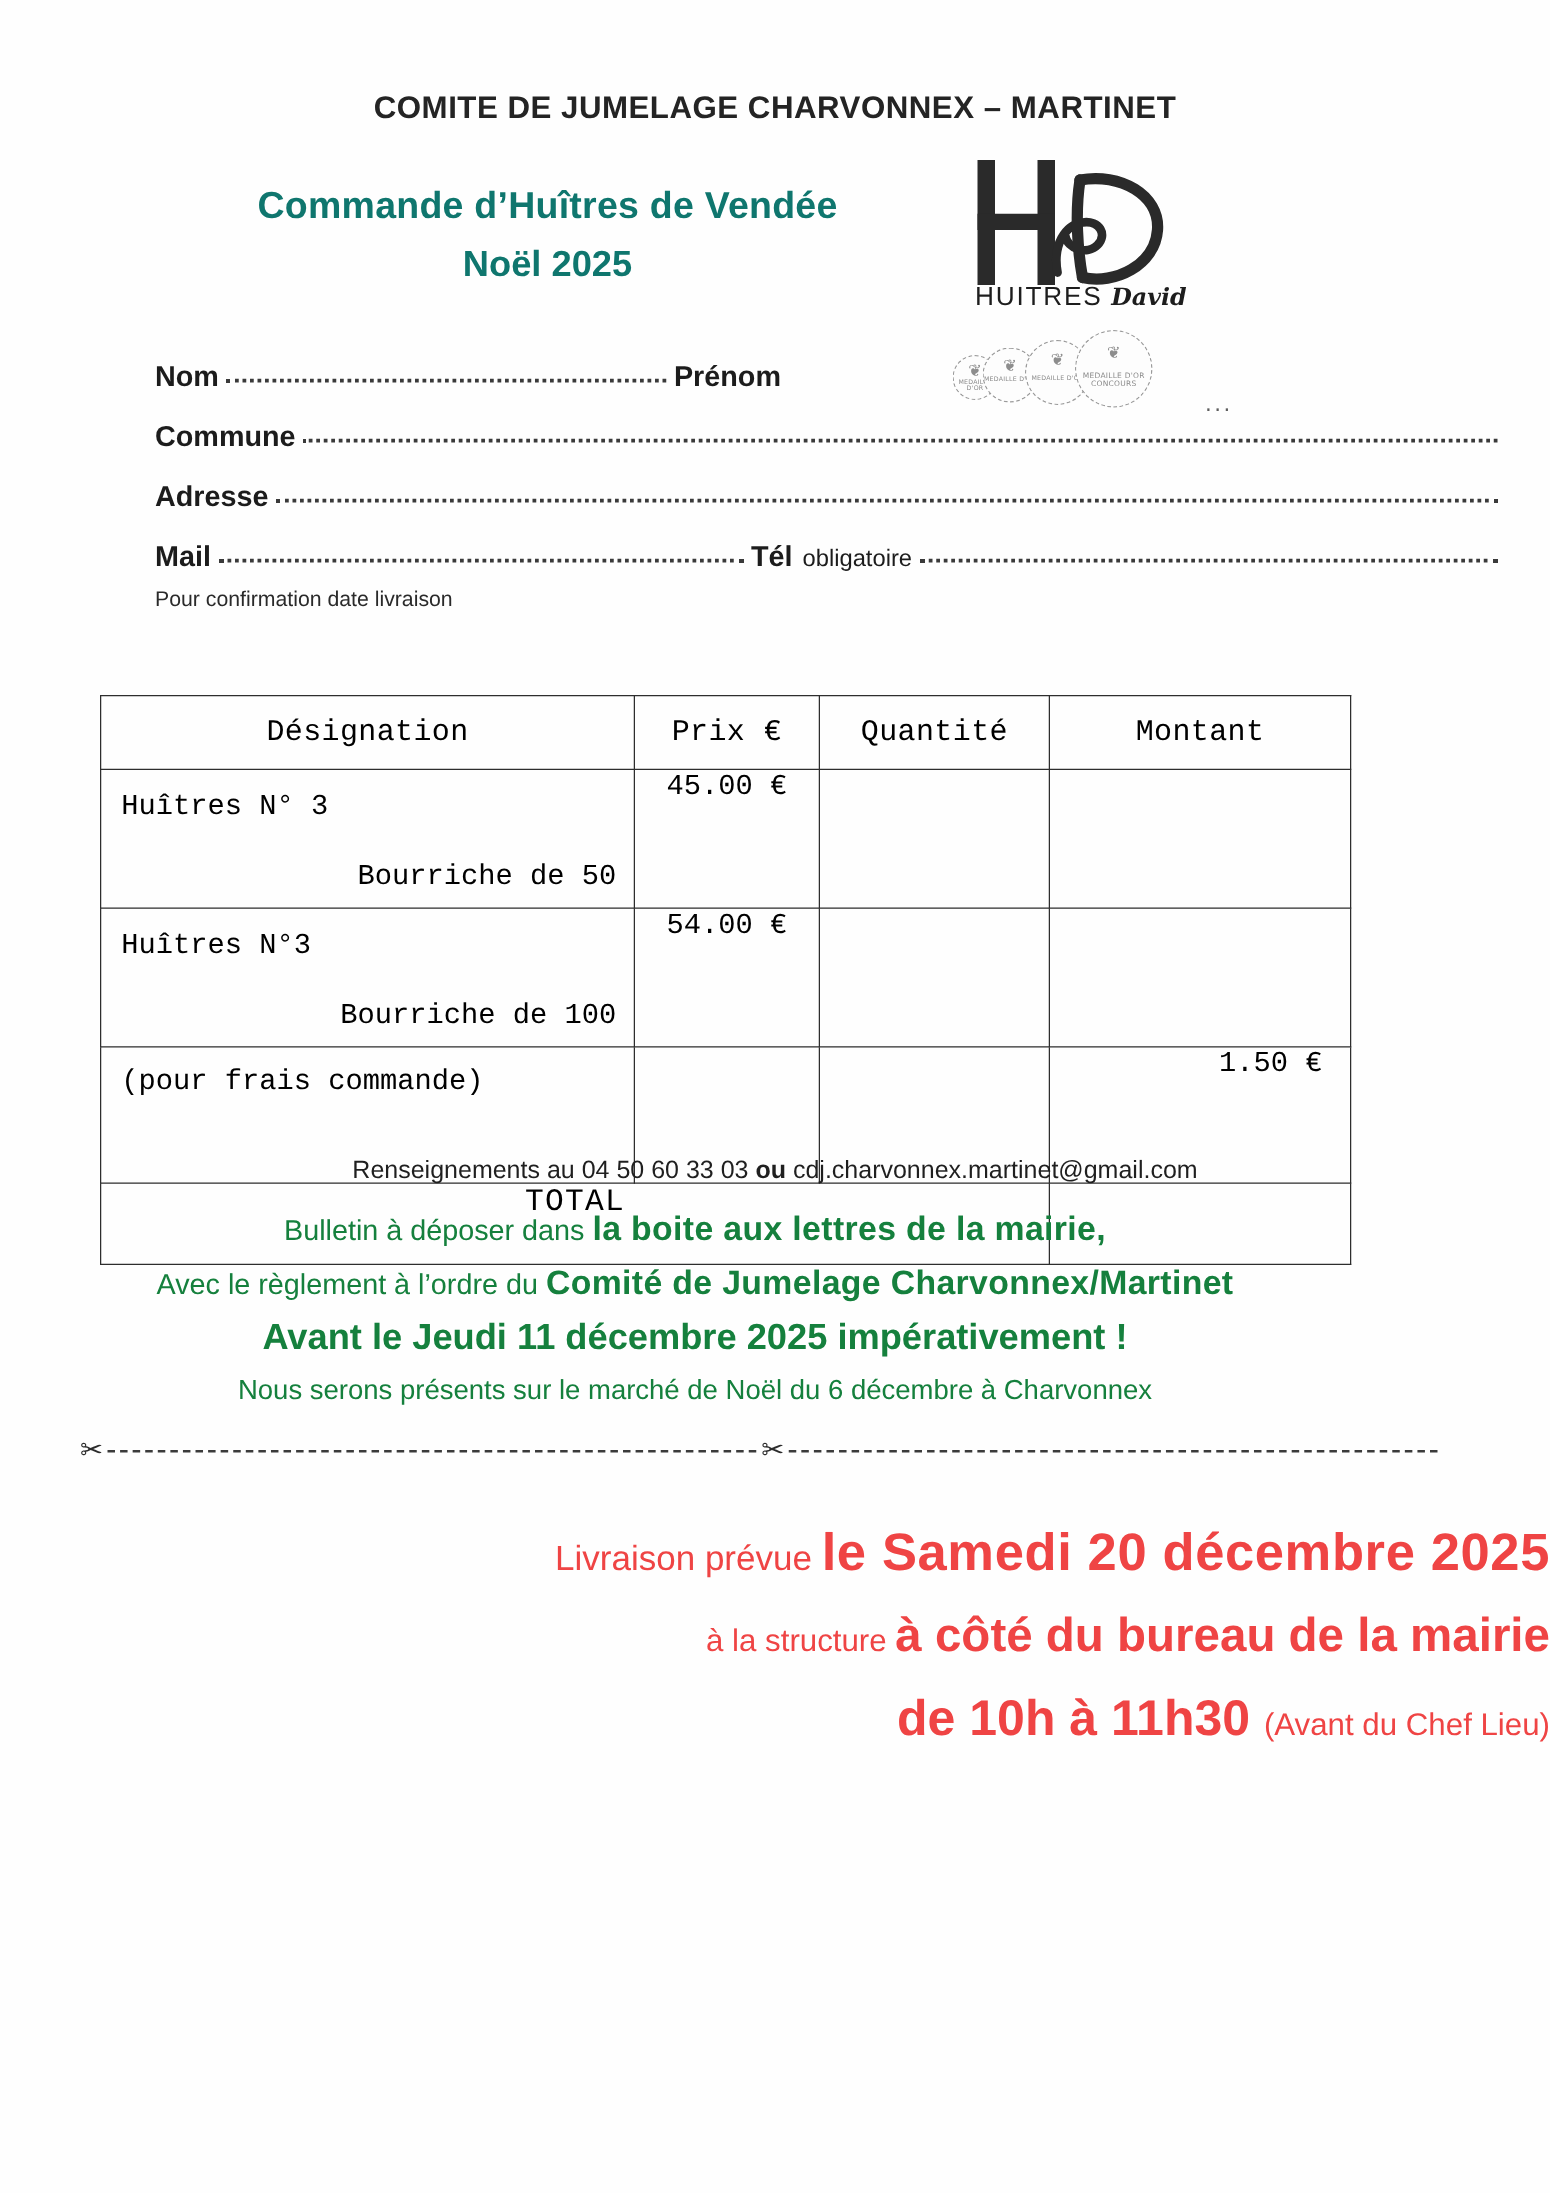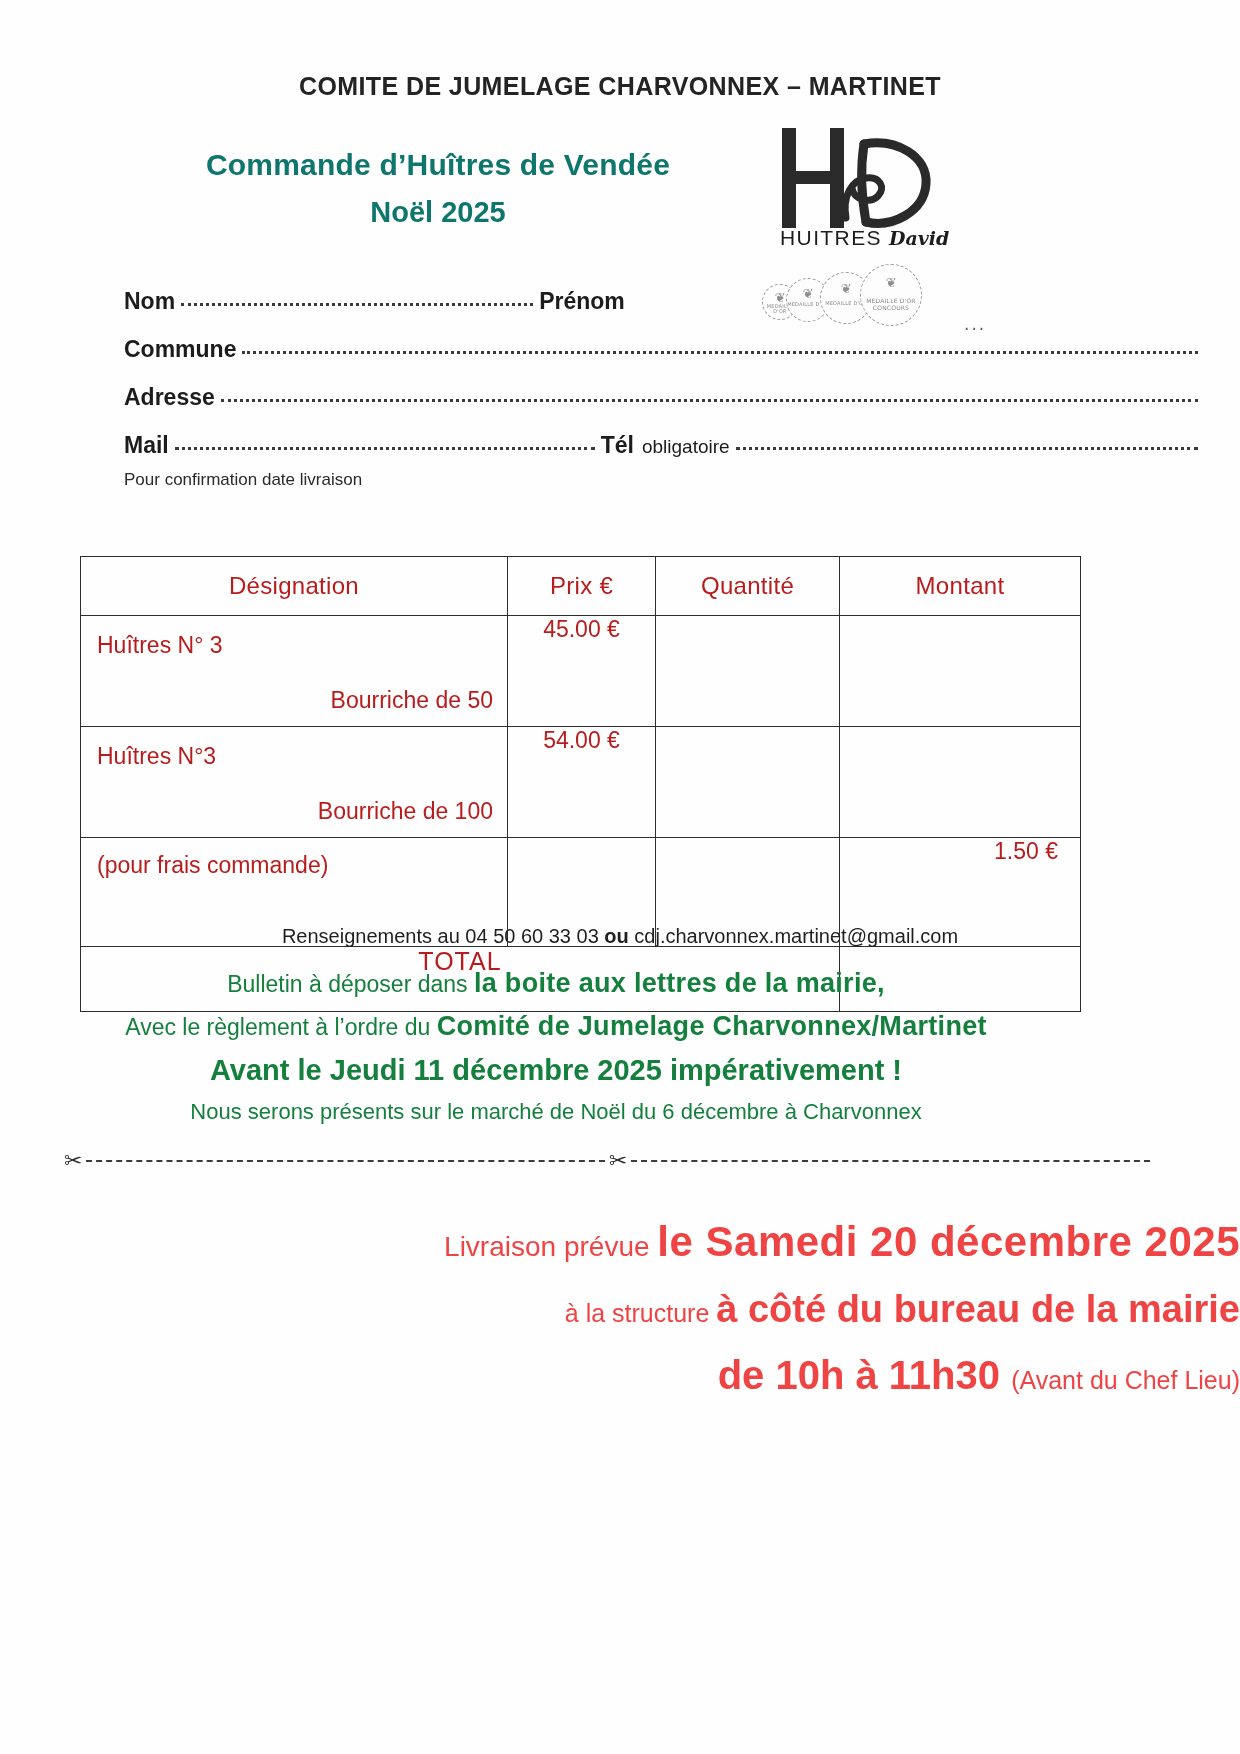--- a/index.html
+++ b/index.html
@@ -173,21 +173,22 @@
     width: 1000px;
     border-collapse: collapse;
     font-family: "Liberation Sans", sans-serif;
     table-layout: fixed;
   }
   .order-table th,
   .order-table td {
     border: 1.5px solid #2d2d2d;
     padding: 0;
     vertical-align: top;
-    color: #b91c1c;
+    color: #000000;
+    font-family: Liberation Mono, monospace;
   }
   .order-table th {
     font-weight: normal;
     font-size: 24px;
     height: 58px;
     text-align: center;
     vertical-align: middle;
     letter-spacing: 0.3px;
   }
   .col-desig { width: 427px; }

